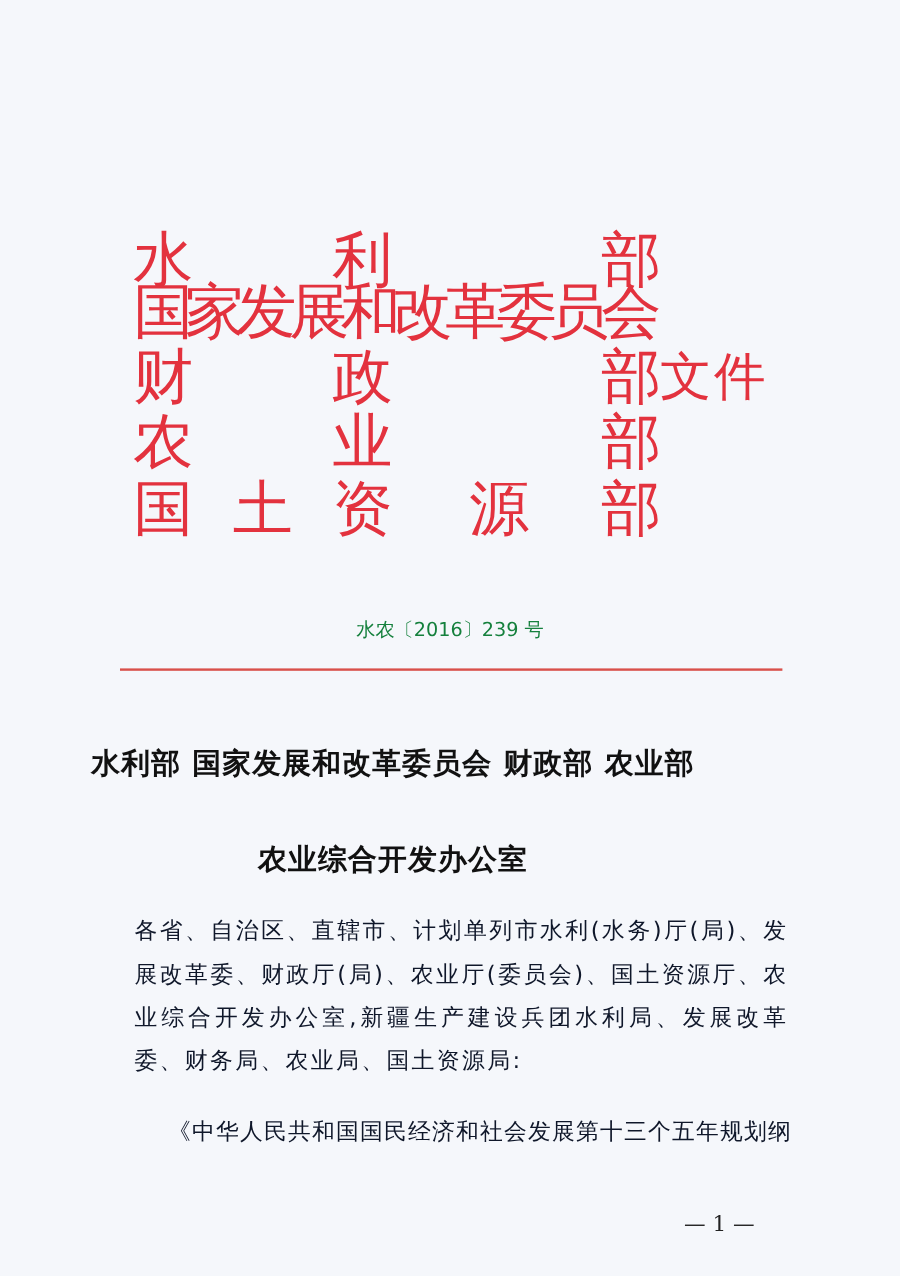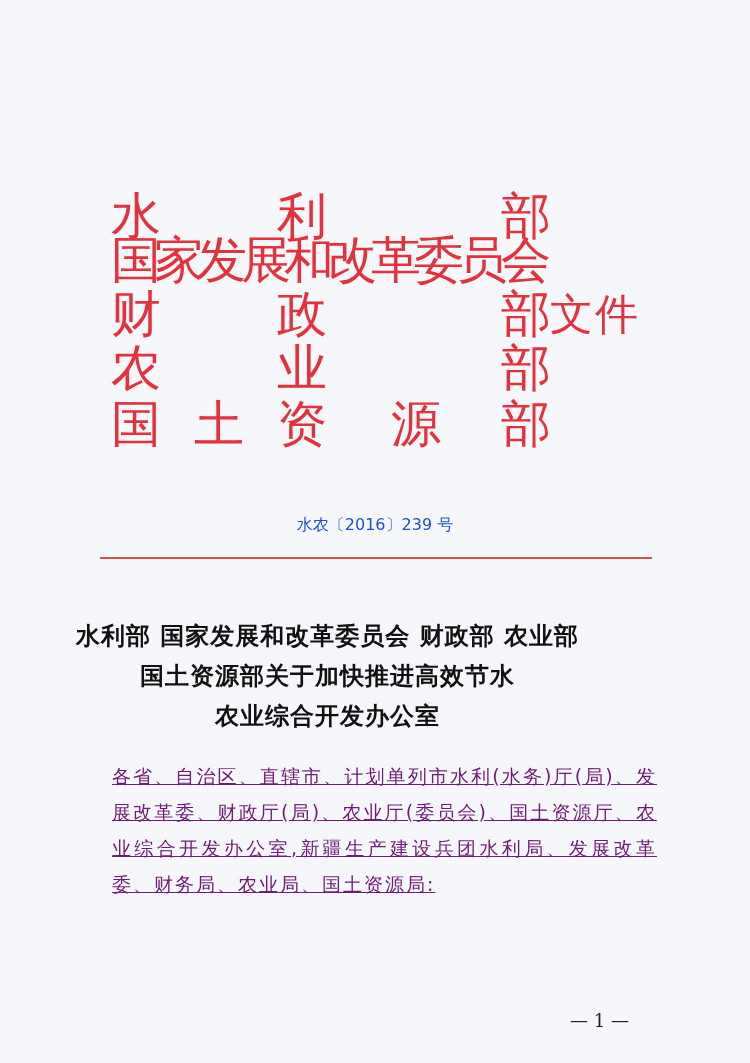--- a/index.html
+++ b/index.html
@@ -2,27 +2,27 @@
 <html><head>
 <meta charset="utf-8">
 <style>
   html,body{margin:0;padding:0;}
   body{width:750px;height:1063px;background:#f4f6fa;position:relative;overflow:hidden;
     font-family:"DejaVu Serif","Liberation Serif",serif;}
   .page{position:absolute;left:0;top:0;width:750px;height:1063px;background:#f5f7fb;}
   .hdr{position:absolute;color:#e3323e;font-size:50px;line-height:56px;font-family:"DejaVu Serif",serif;}
   .row{position:absolute;left:108px;height:56px;width:560px;}
   .ch{position:absolute;top:0;width:56px;text-align:center;}
-  .docno{position:absolute;top:515px;left:0;width:750px;text-align:center;font-size:16px;color:#1d4ed8;
+  .docno{position:absolute;top:515px;left:0;width:750px;text-align:center;font-size:16px;color:#15803d;
     font-family:"DejaVu Sans",sans-serif;}
   .redline{position:absolute;top:557px;left:100px;width:552px;height:2px;background:#d9504a;}
   .title{position:absolute;left:0;width:655px;text-align:center;font-size:24px;font-weight:bold;color:#111;
     font-family:"DejaVu Sans",sans-serif;letter-spacing:1px;}
-  .para{position:absolute;left:112px;width:545px;font-size:19px;color:#701a75;line-height:36px;
-    font-family:"DejaVu Sans",sans-serif;letter-spacing:2px;text-align:justify;text-decoration:underline;}
+  .para{position:absolute;left:112px;width:545px;font-size:19px;color:#0f172a;line-height:36px;
+    font-family:"DejaVu Sans",sans-serif;letter-spacing:2px;text-align:justify;}
   .pnum{position:absolute;top:1010px;left:570px;font-size:18px;color:#222;font-family:"DejaVu Serif",serif;}
 </style>
 </head>
 <body>
 
 <div class="page">
 
   <div class="hdr" style="left:0;top:0;width:750px;height:480px;">
     <div class="row" style="top:188px;">
       <span class="ch" style="left:0">水</span>
@@ -58,20 +58,20 @@
       <span class="ch" style="left:166px">资</span>
       <span class="ch" style="left:280px">源</span>
       <span class="ch" style="left:390px">部</span>
     </div>
   </div>
 
   <div class="docno">水农〔2016〕239 号</div>
   <div class="redline"></div>
 
   <div class="title" style="top:620px;">水利部 国家发展和改革委员会 财政部 农业部</div>
-  <div class="title" style="top:660px;">国土资源部关于加快推进高效节水</div>
   <div class="title" style="top:700px;">农业综合开发办公室</div>
 
   <div class="para" style="top:758px;">各省、自治区、直辖市、计划单列市水利(水务)厅(局)、发展改革委、财政厅(局)、农业厅(委员会)、国土资源厅、农业综合开发办公室,新疆生产建设兵团水利局、发展改革委、财务局、农业局、国土资源局:</div>
 
+  <div class="para" style="top:925px;left:140px;width:520px;white-space:nowrap;letter-spacing:1px;">《中华人民共和国国民经济和社会发展第十三个五年规划纲</div>
 
   <div class="pnum">— 1 —</div>
 </div>
 
 </body></html>

